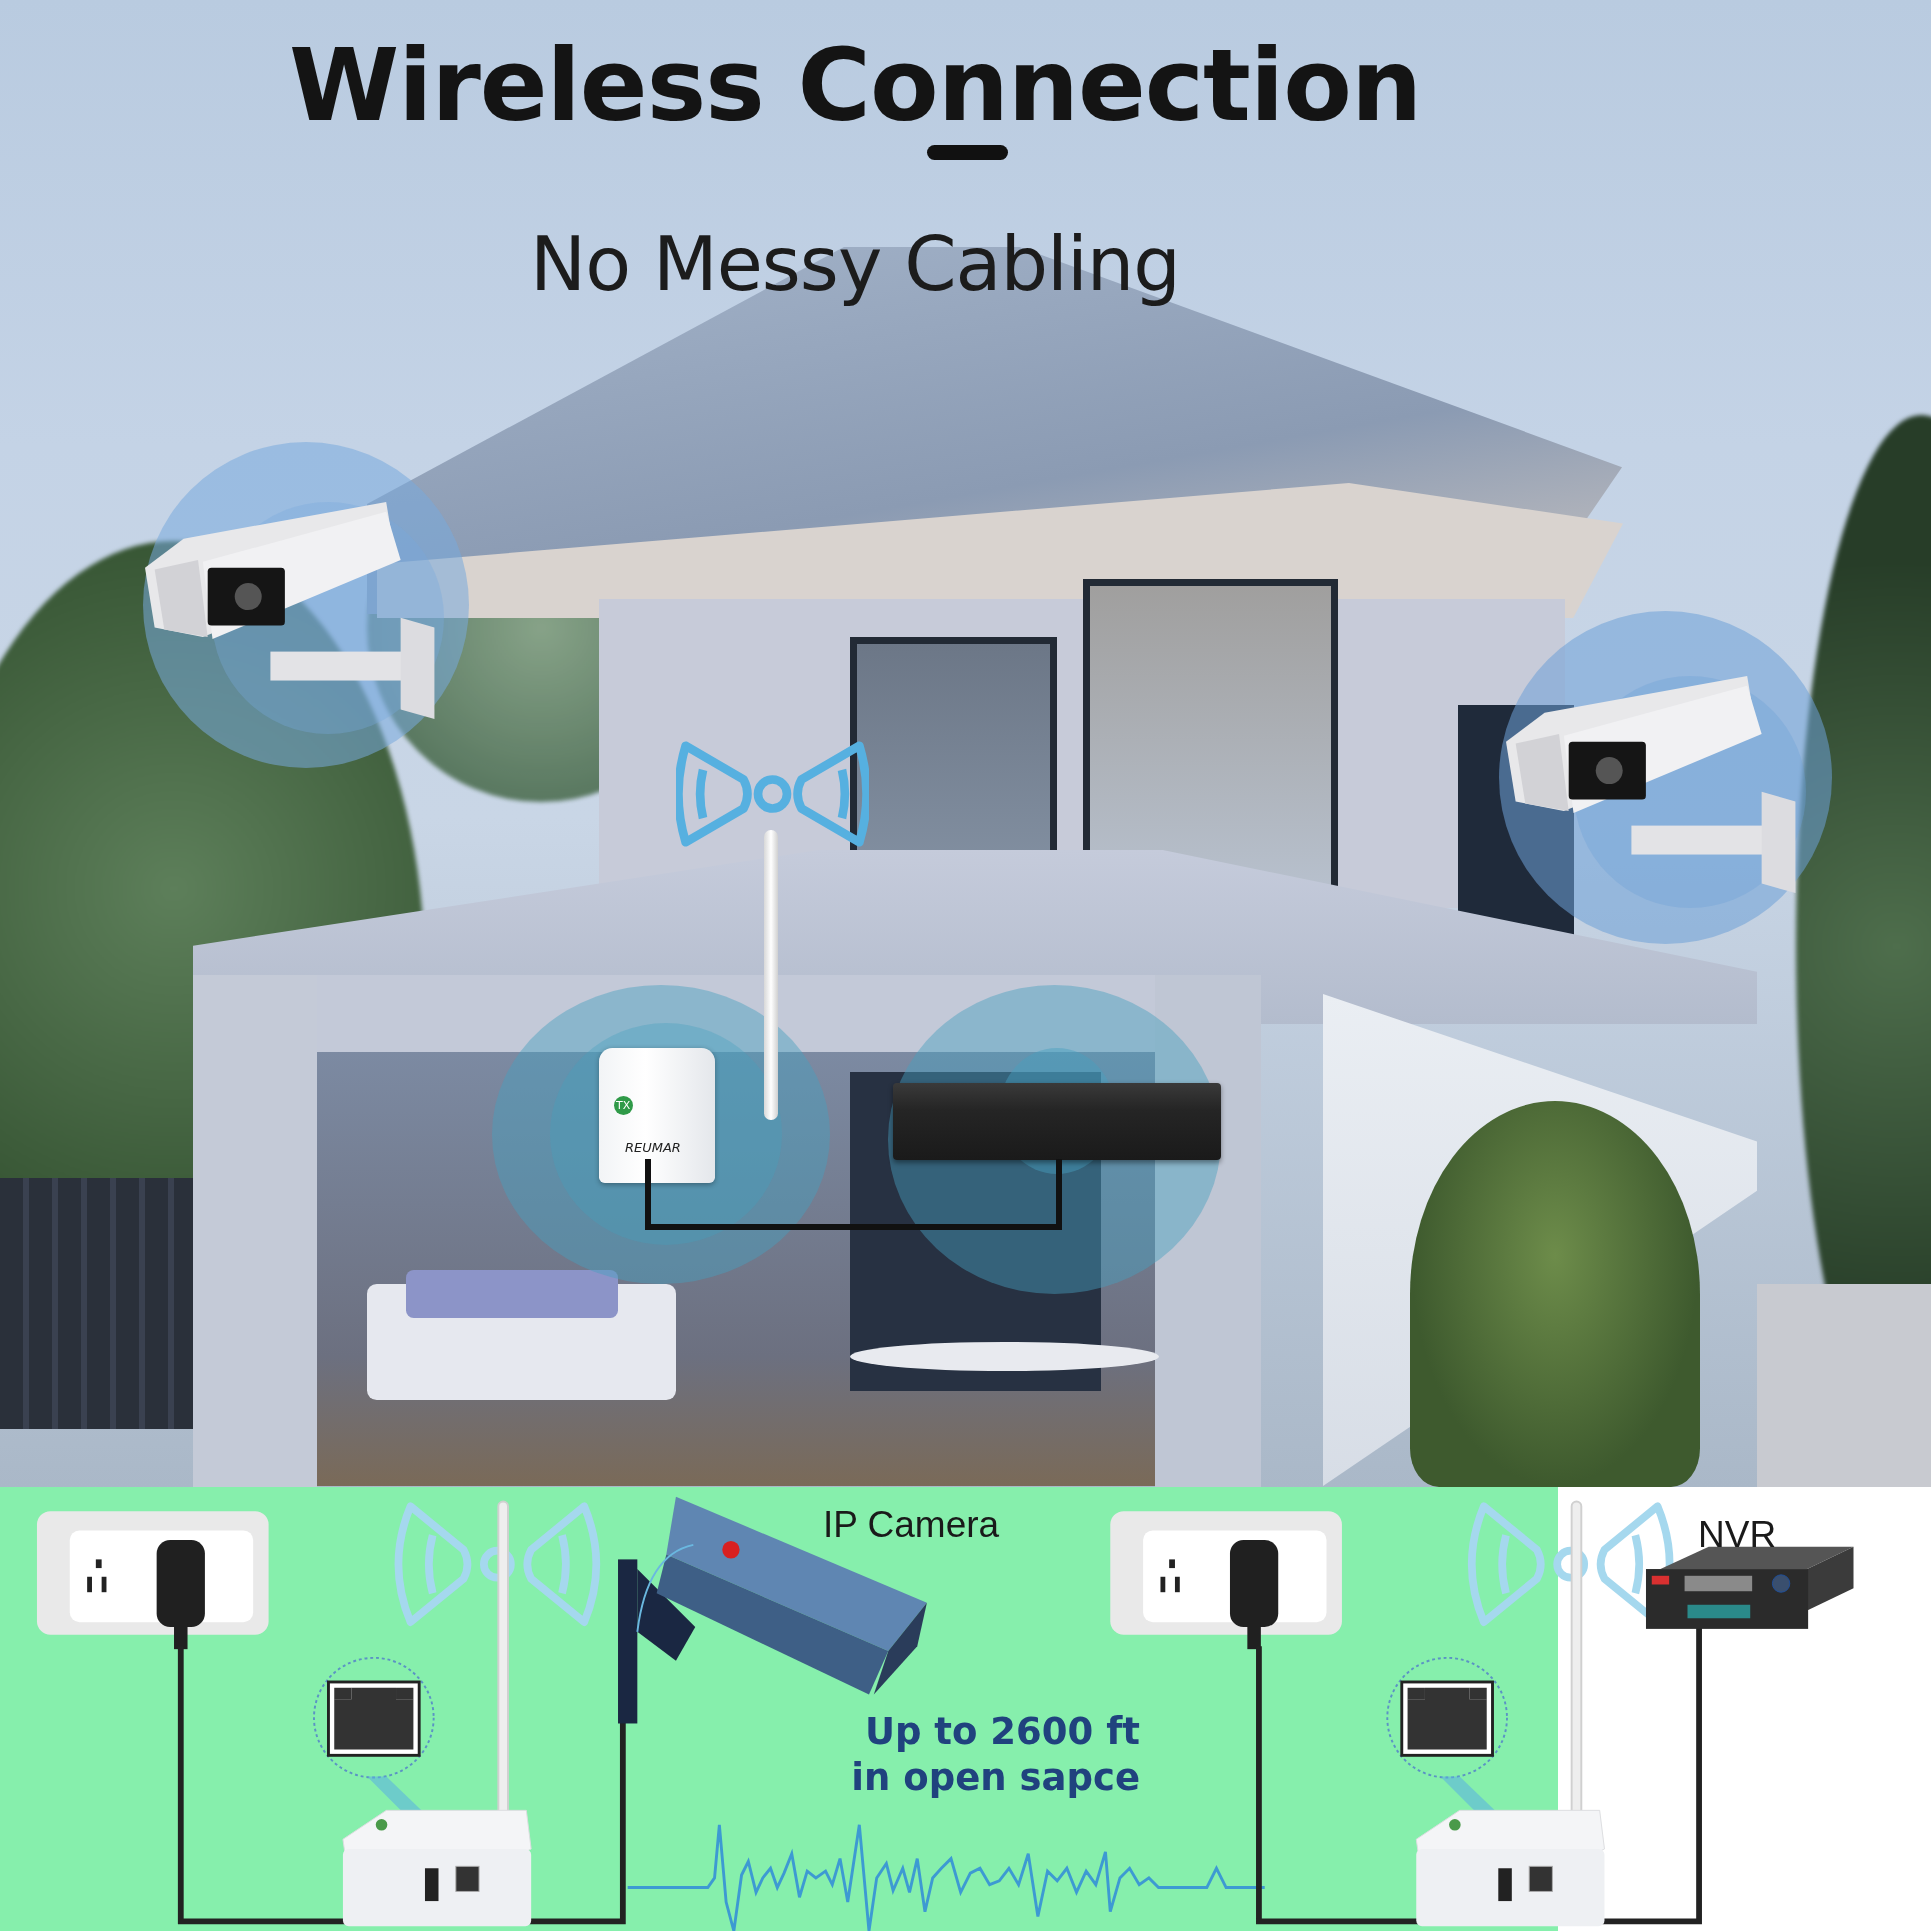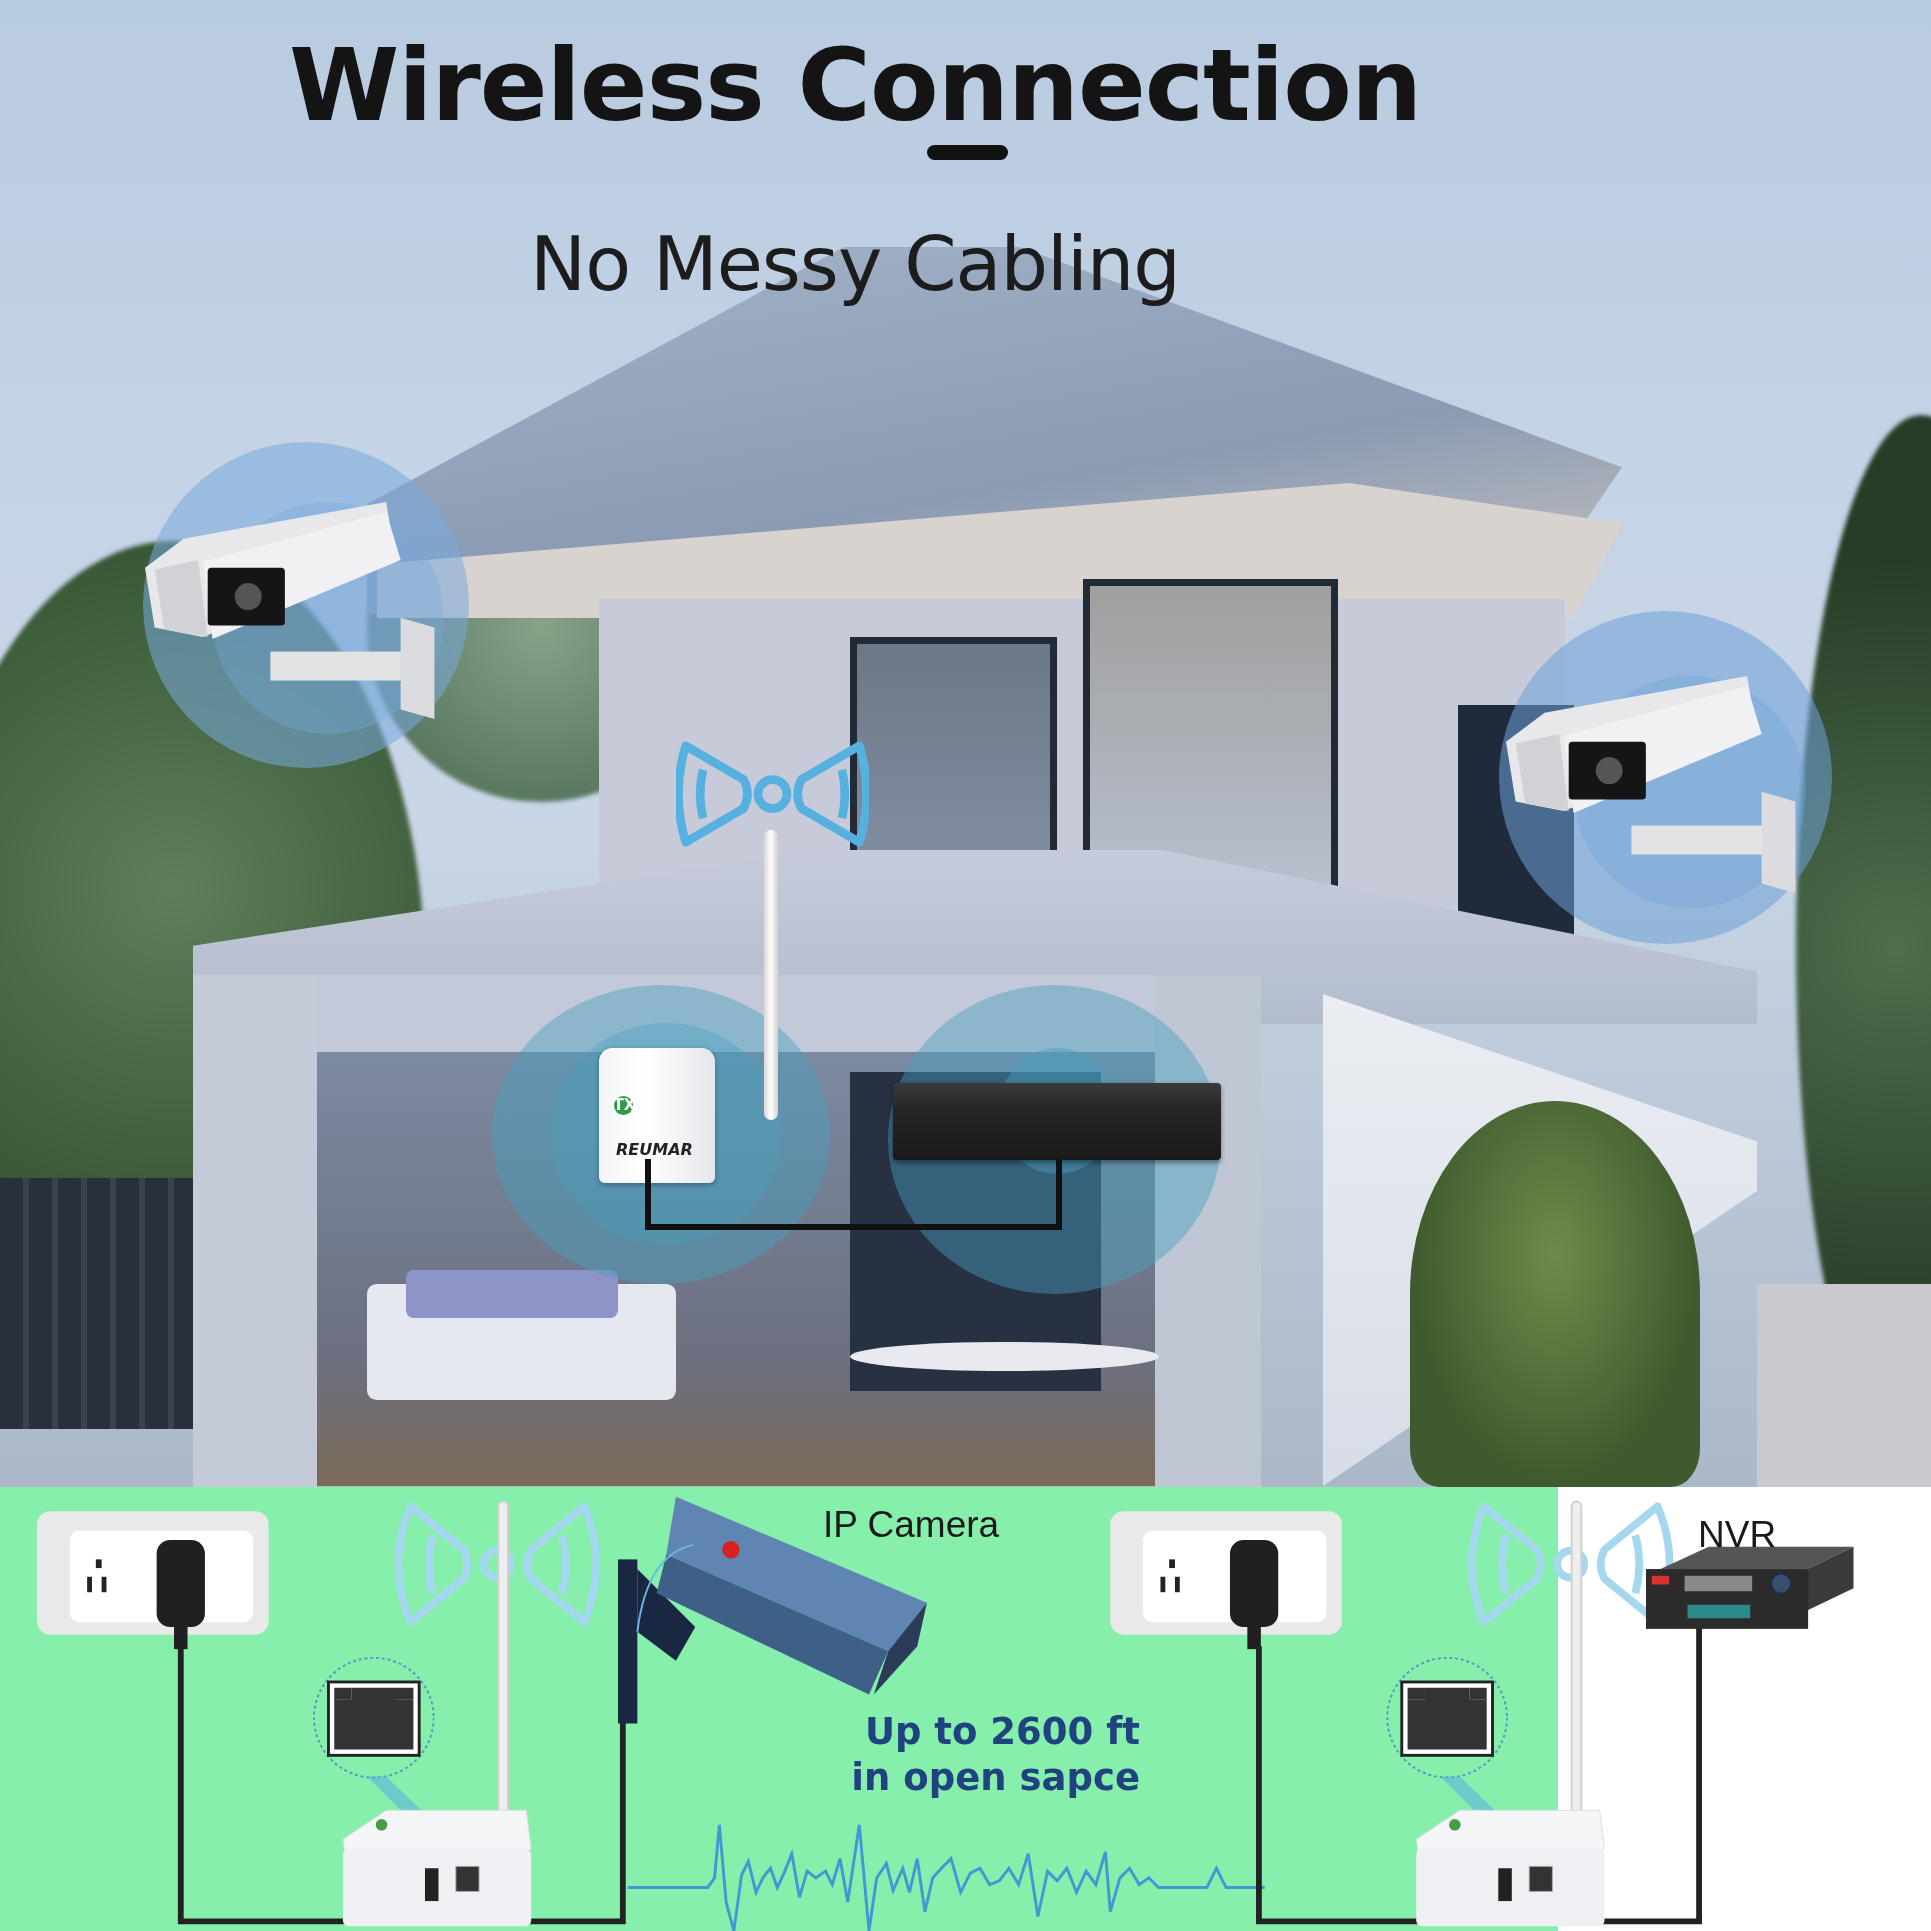--- a/index.html
+++ b/index.html
@@ -86,22 +86,22 @@
       <path d="M190,10 L130,45 Q122,60 130,75 L190,110 Q205,60 190,10 Z"></path>
       <path d="M172,35 Q178,60 172,85"></path>
       <circle cx="100" cy="60" r="15"></circle>
     </g>
   </svg>
 
   <div class="abs ripple" style="left:492px;top:985px;width:338px;height:299px;background:rgba(70,160,190,.45);"></div>
   <div class="abs ripple" style="left:550px;top:1023px;width:232px;height:222px;background:rgba(70,160,190,.35);"></div>
   <div class="abs" style="left:764px;top:830px;width:13.5px;height:290px;background:linear-gradient(90deg,#d8d8d8,#fff,#d0d0d0);border-radius:6.8px;"></div>
   <div class="abs" style="left:599px;top:1048px;width:116px;height:135px;background:linear-gradient(90deg,#f2f4f6,#ffffff 40%,#e4e7eb);border-radius:13.5px 13.5px 5.8px 5.8px;box-shadow:0 1.9px 5.8px rgba(0,0,0,.3);">
-    <div class="abs" style="left:14.5px;top:48px;width:19.3px;height:19.3px;border-radius:50%;background:#2f9a48;color:#fff;font-size:15px;text-align:center;line-height:19.3px;font-weight:bold;">TX</div>
-    <div class="abs" style="left:17px;top:92px;font-size:16px;font-weight:bold;color:#222;font-style:italic;">REUMAR</div>
+    <div class="abs" style="left:14.5px;top:48px;width:19.3px;height:19.3px;border-radius:50%;background:#2f9a48;color:#fff;font-size:11px;text-align:center;line-height:19.3px;">TX</div>
+    <div class="abs" style="left:26px;top:92px;font-size:13px;font-weight:normal;color:#222;font-style:italic;">REUMAR</div>
   </div>
 
   <div class="abs ripple" style="left:888px;top:985px;width:333px;height:309px;background:rgba(70,160,190,.45);"></div>
   <div class="abs ripple" style="left:999px;top:1048px;width:116px;height:126px;background:rgba(70,160,190,.45);"></div>
   <div class="abs" style="left:893px;top:1083px;width:328px;height:77px;background:linear-gradient(180deg,#3a3a3a 0%,#252525 35%,#1a1a1a 100%);border-radius:3.9px;box-shadow:0 2.9px 5.8px rgba(0,0,0,.4);"></div>
 
   <div class="abs" style="left:645px;top:1159px;width:5.8px;height:70px;background:#111;"></div>
   <div class="abs" style="left:645px;top:1224px;width:417px;height:5.8px;background:#111;"></div>
   <div class="abs" style="left:1056px;top:1159px;width:5.8px;height:71px;background:#111;"></div>
 

